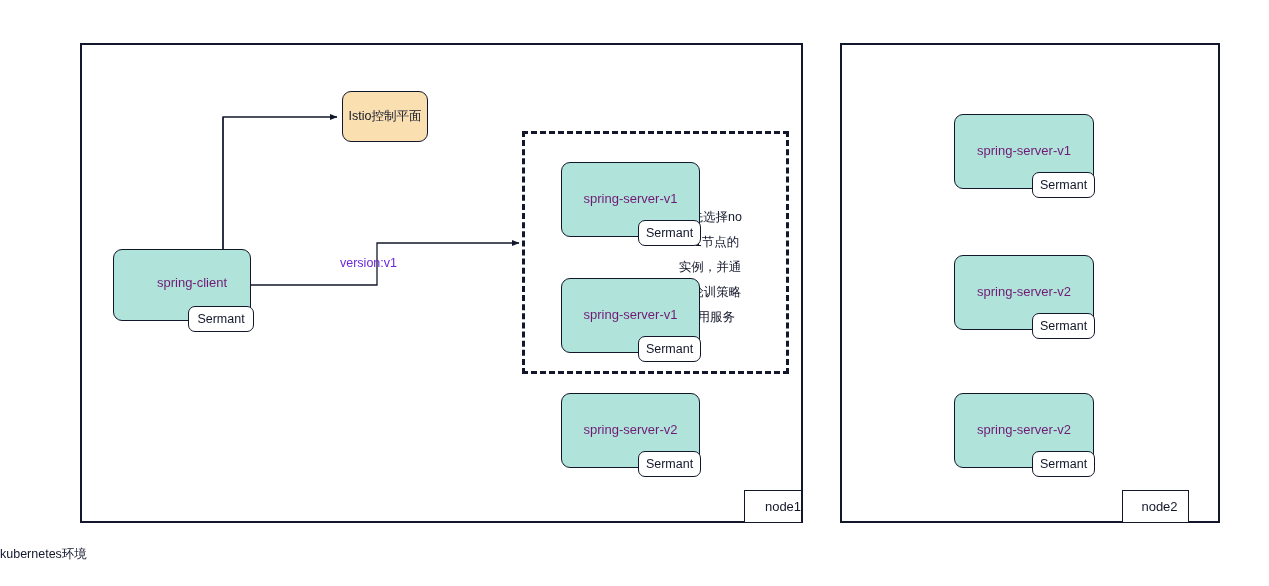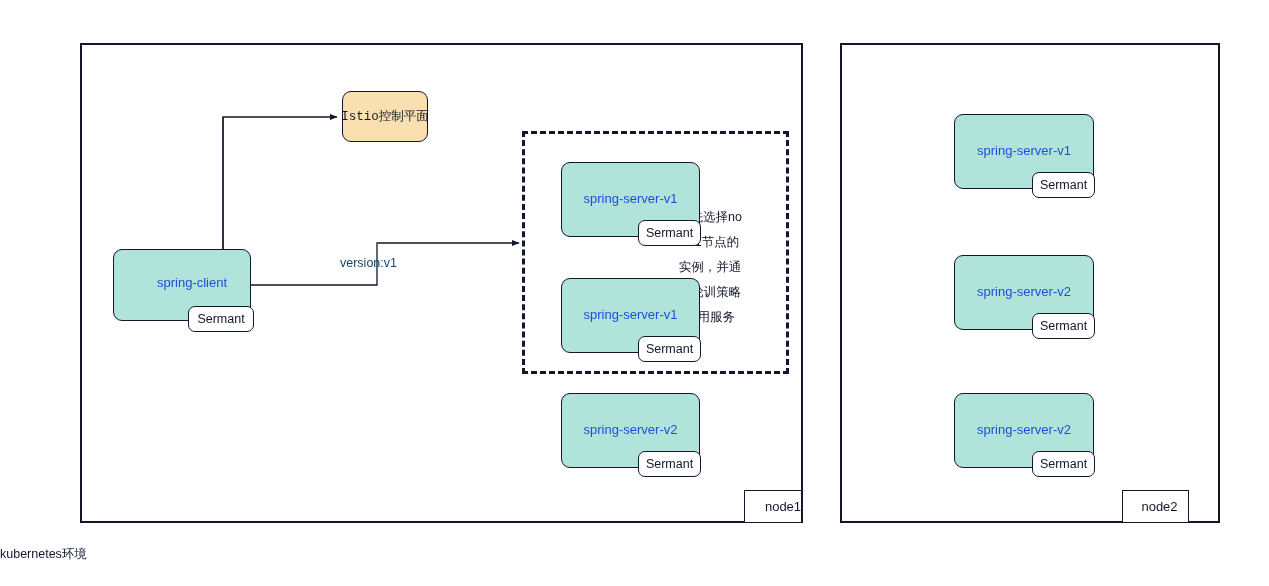--- a/index.html
+++ b/index.html
@@ -64,21 +64,21 @@
     box-sizing: border-box;
   }
   .svc-title {
     position: absolute;
     left: 0;
     right: 0;
     top: 50%;
     transform: translateY(-60%);
     text-align: center;
     font-size: 13px;
-    color: #1d4ed8;
+    color: #701a75;
     white-space: nowrap;
   }
   .sermant {
     position: absolute;
     right: -2px;
     bottom: -10px;
     width: 63px;
     height: 26px;
     background: #ffffff;
     border: 1.4px solid #13172b;
@@ -115,21 +115,20 @@
     background: #fadfb0;
     border: 1.4px solid #13172b;
     border-radius: 9px;
     box-sizing: border-box;
     display: flex;
     align-items: center;
     justify-content: center;
     font-size: 12.5px;
     color: #13172b;
     white-space: nowrap;
-    font-family: Liberation Mono, monospace;
   }
 
   
   #policy-note {
     position: absolute;
     left: 678px;
     top: 205px;
     width: 64px;
     font-size: 12.5px;
     line-height: 25px;
@@ -137,21 +136,21 @@
     text-align: center;
     word-break: break-all;
   }
 
   
   #version-label {
     position: absolute;
     left: 340px;
     top: 256px;
     font-size: 12.5px;
-    color: #0c4a6e;
+    color: #6d28d9;
     white-space: nowrap;
   }
 
   
   #caption {
     position: absolute;
     left: 0;
     top: 546px;
     width: 803px;
     text-align: left;

